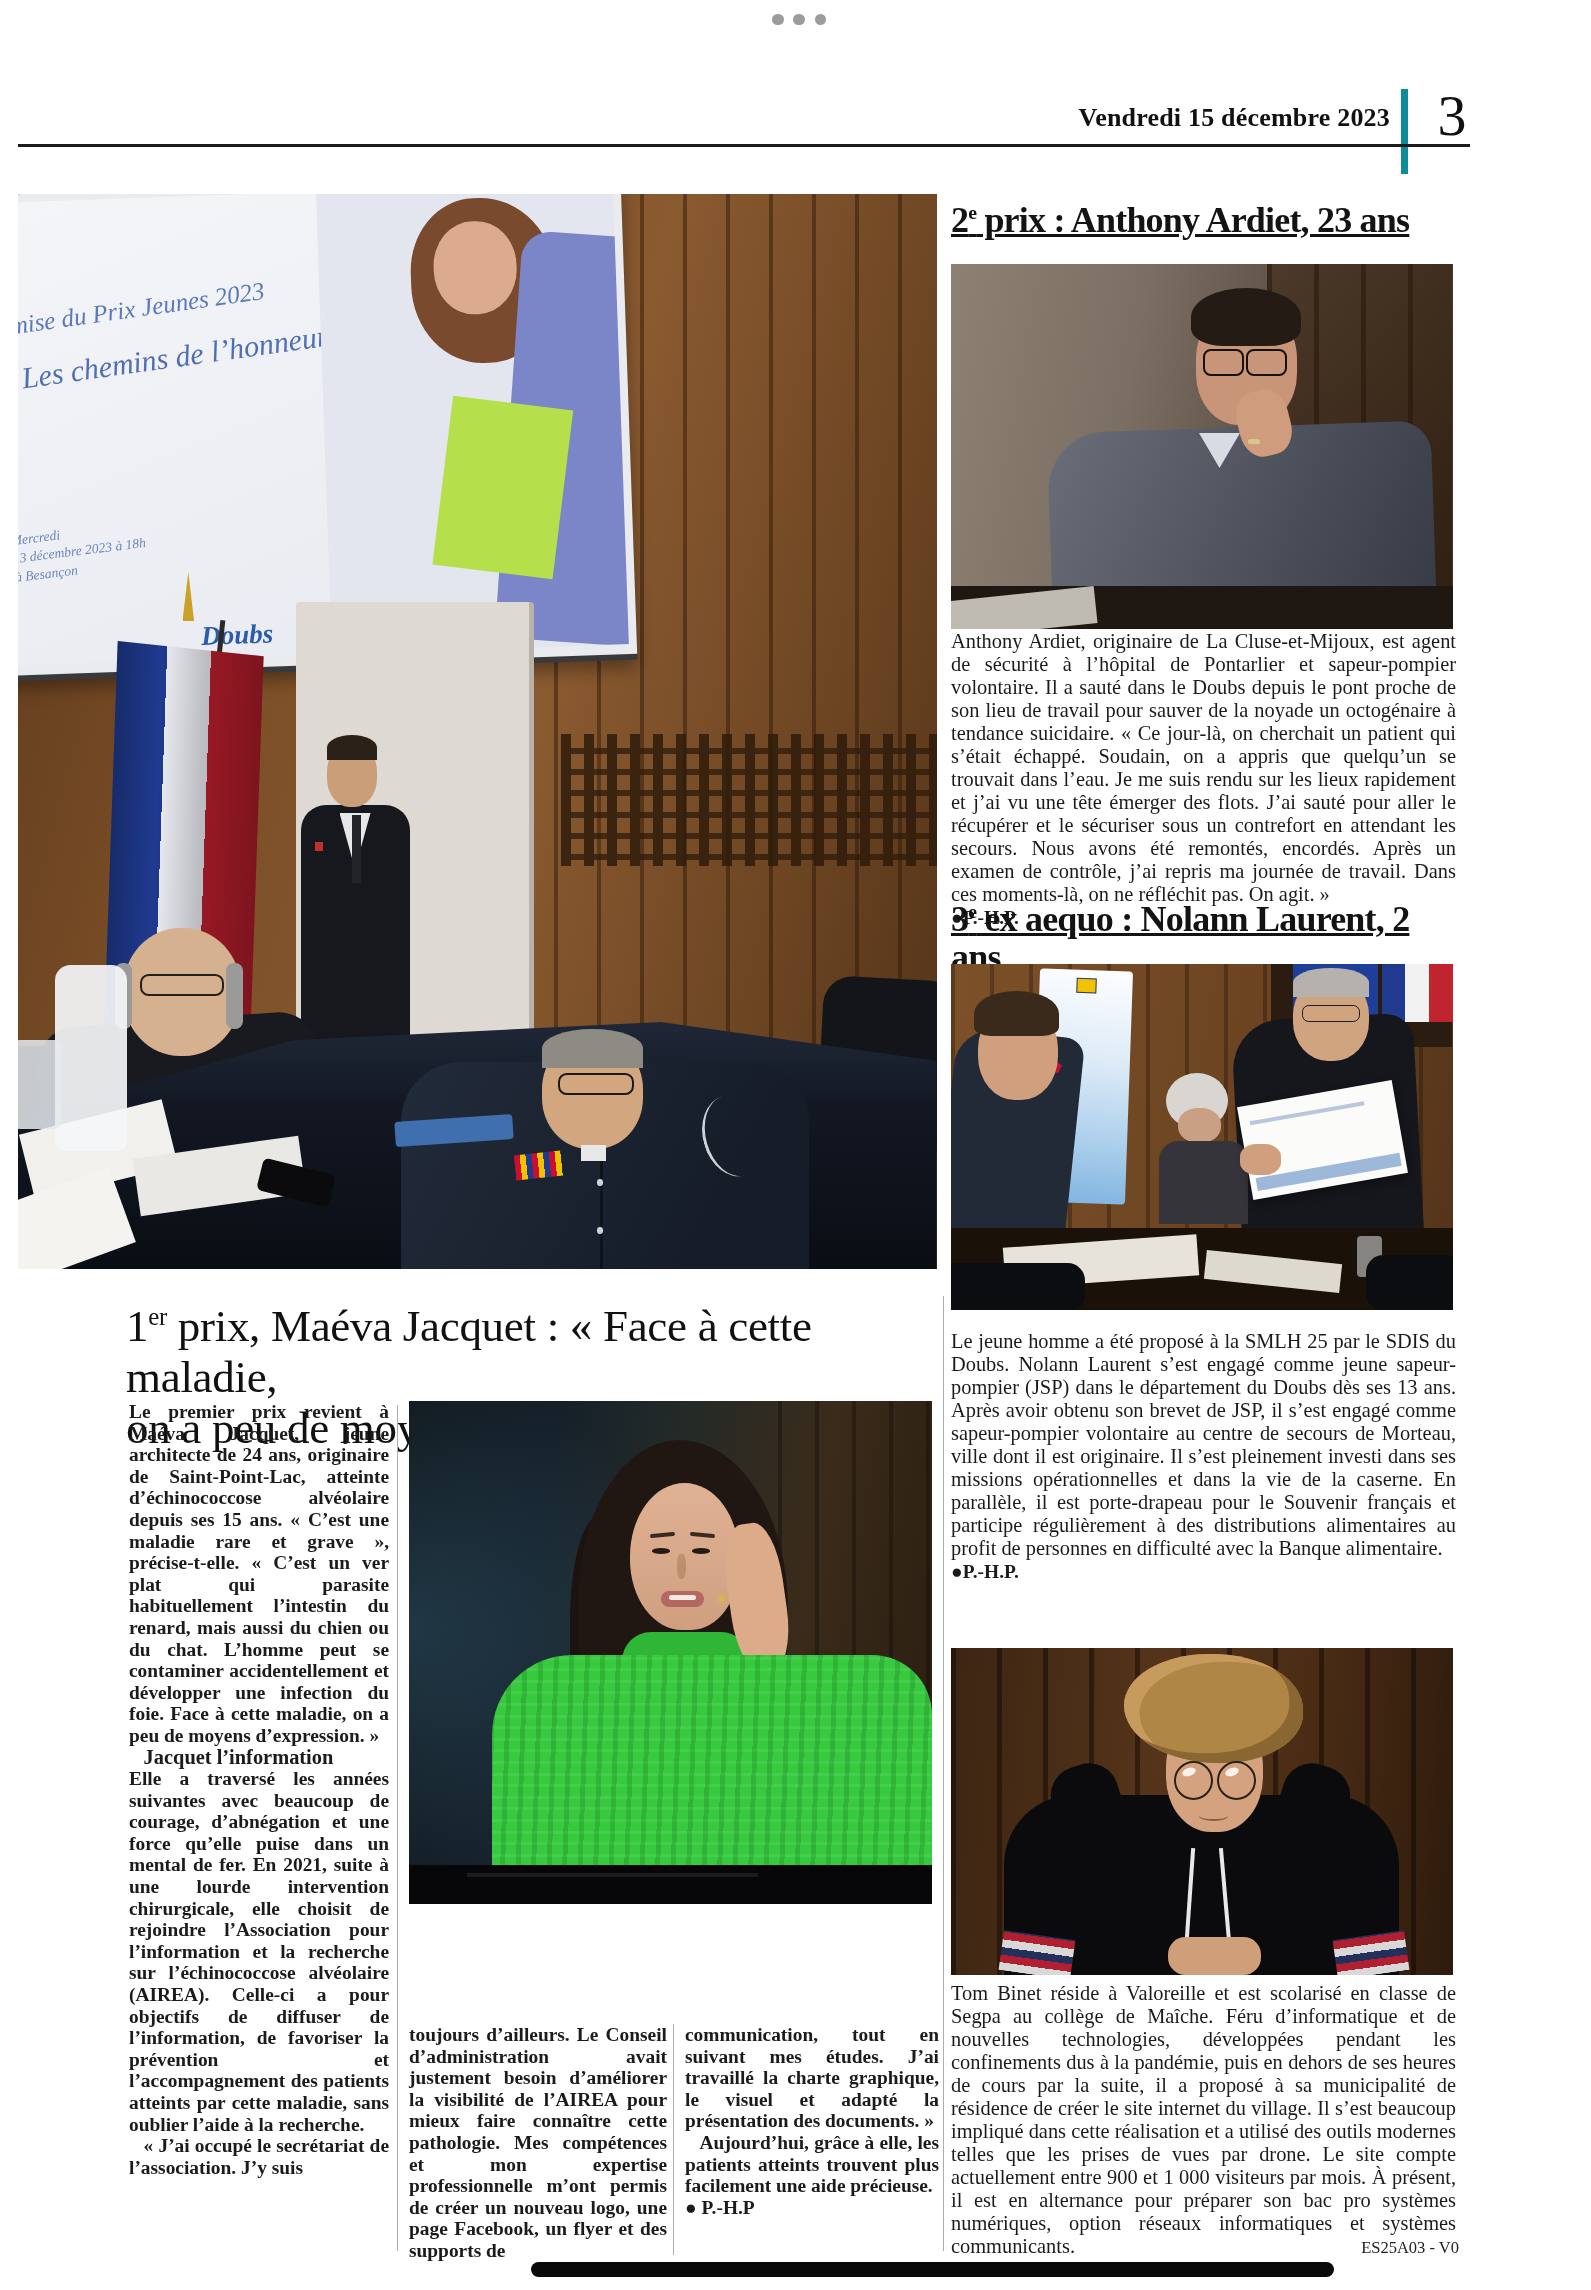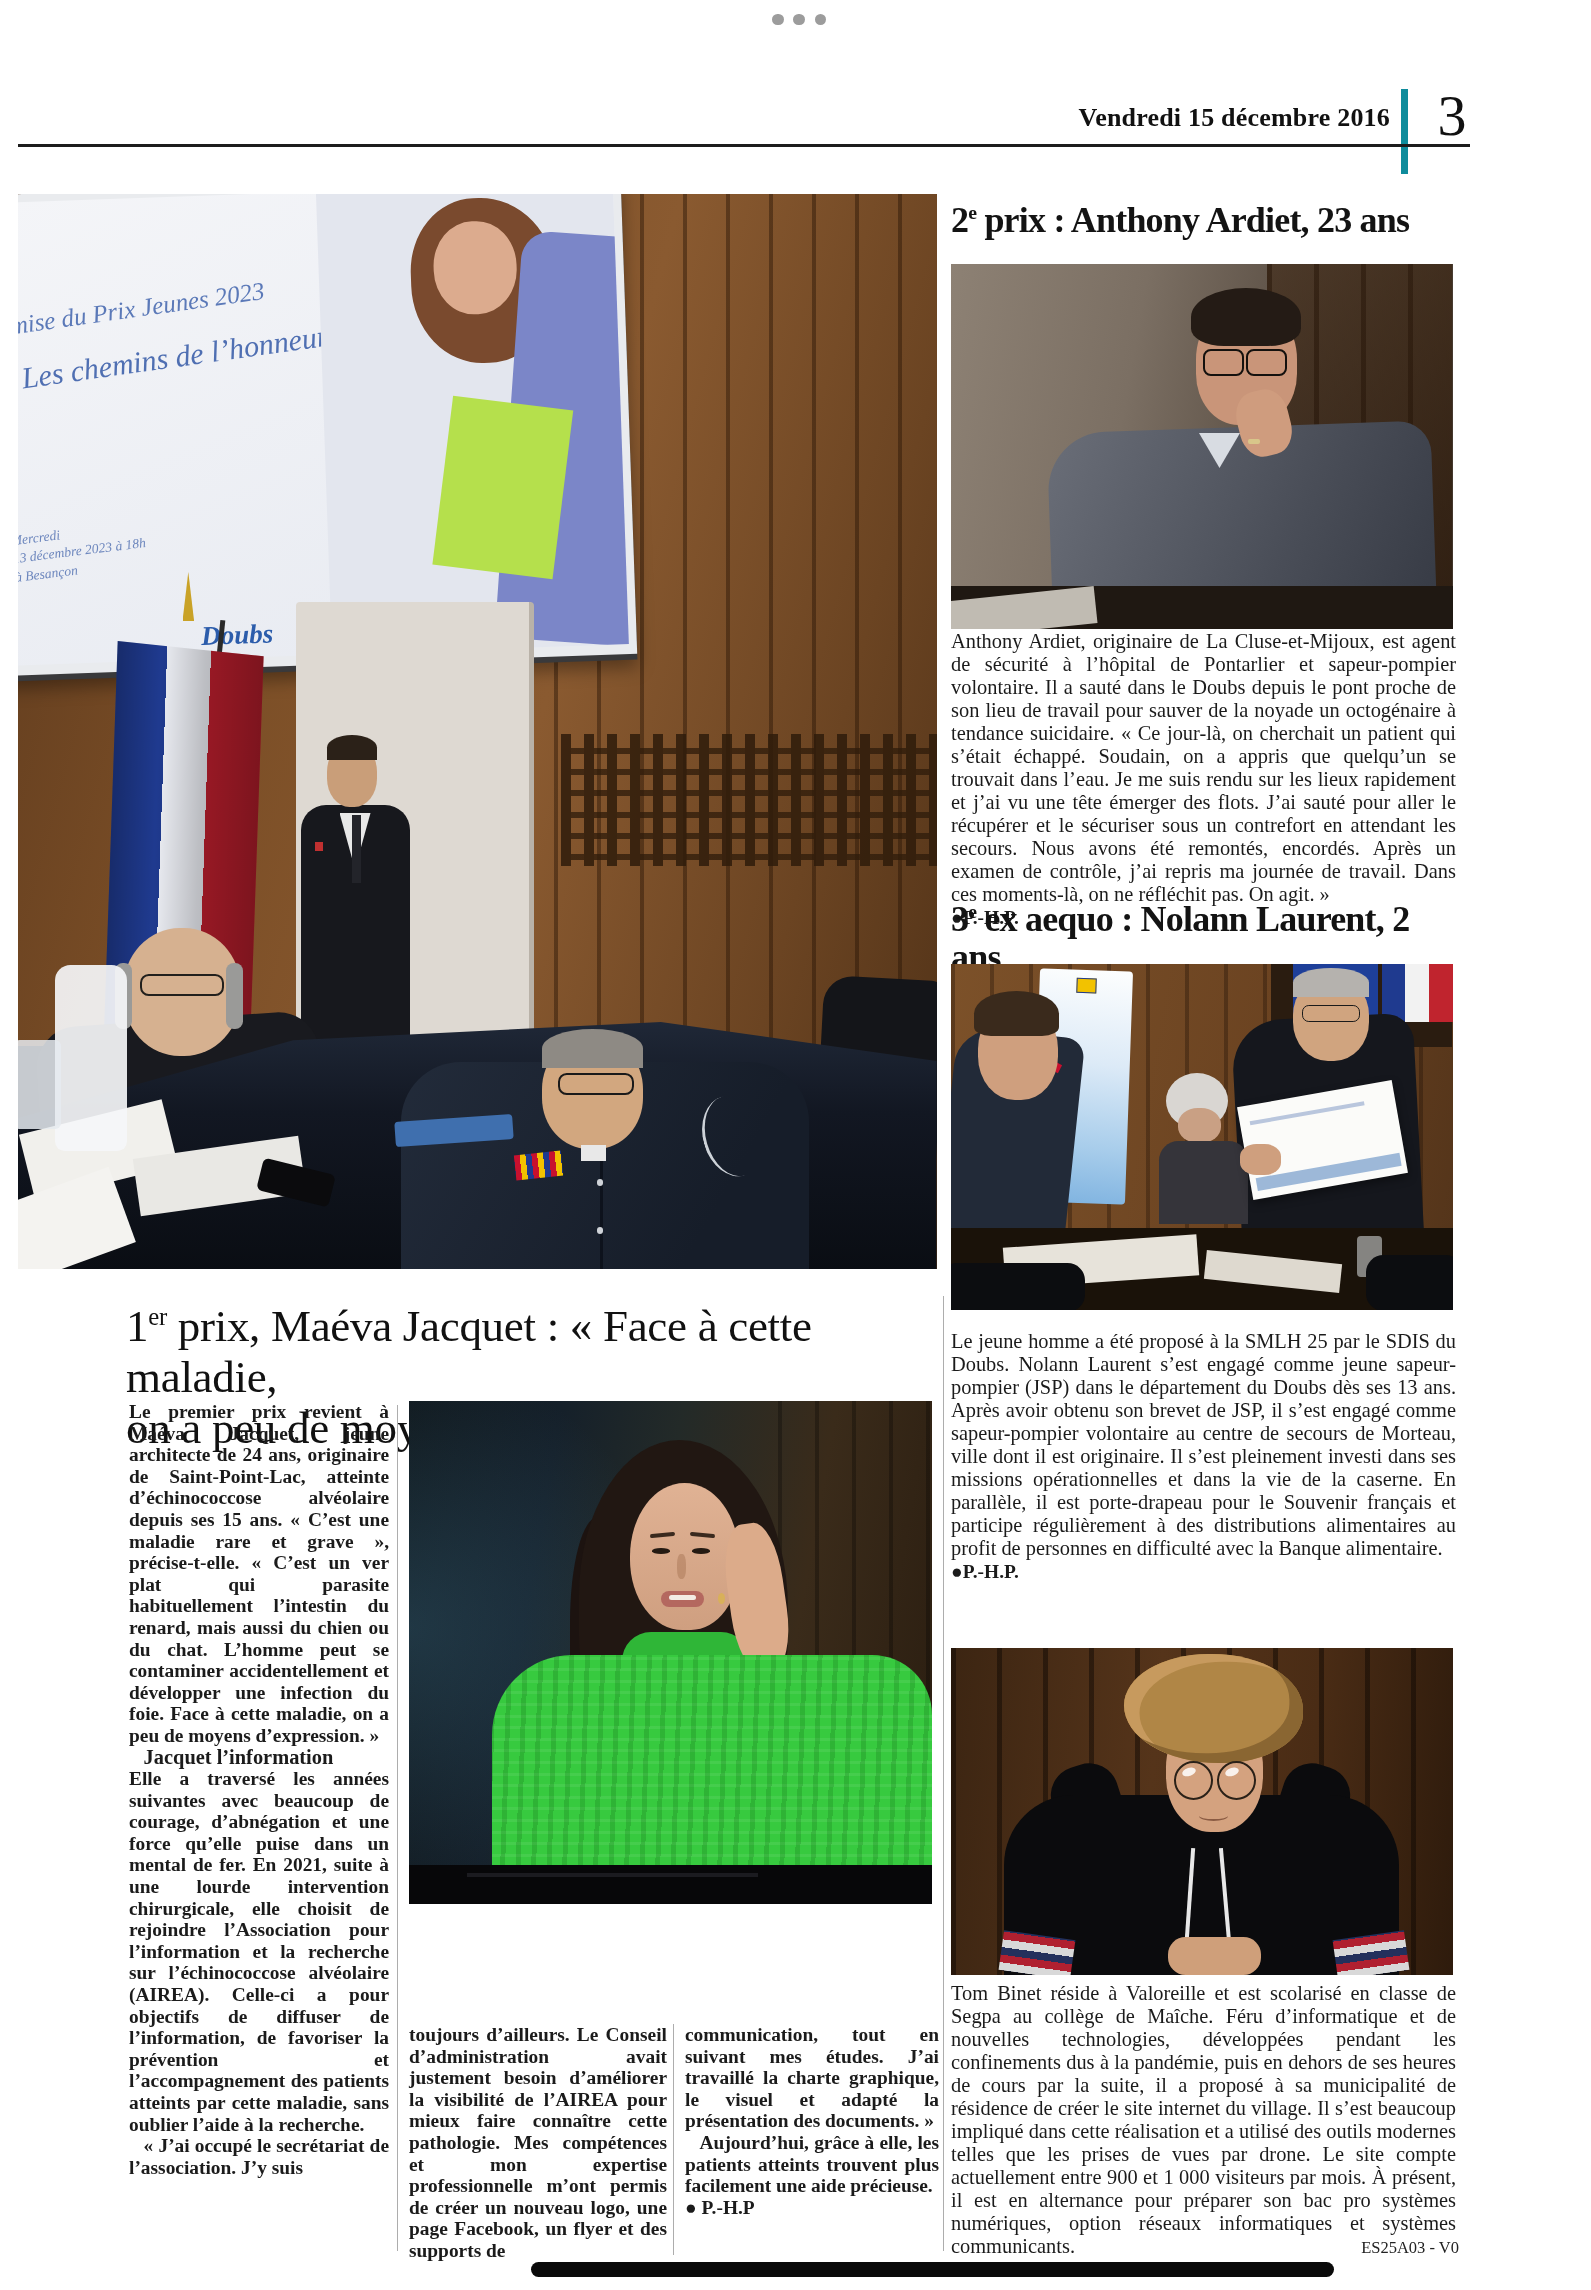--- a/index.html
+++ b/index.html
@@ -10,21 +10,21 @@
   .dots{top:13.6px;left:772px;display:flex;gap:9.7px;}
   .dot{width:11.6px;height:11.6px;border-radius:50%;background:#9c9c9c;}
   .homebar{left:531px;top:2262px;width:803px;height:14.6px;border-radius:8.7px;background:#0a0a0a;}
   
   .date{top:103px;left:932px;width:458px;text-align:right;font-size:26px;font-weight:bold;letter-spacing:0.2px;color:#111;}
   .tealbar{left:1401px;top:89px;width:6.8px;height:85px;}
   .pagenum{left:1415px;top:82px;width:74px;text-align:center;font-size:58px;font-weight:400;color:#111;}
   .hrule{left:17.5px;top:144px;width:1452px;height:2.9px;background:#1c1c1c;}
   .pagecode{left:1242px;top:2238px;width:217px;text-align:right;font-size:16.5px;color:#222;}
   
-  .rc-h{left:951px;width:516px;font-size:36px;font-weight:bold;letter-spacing:-0.8px;color:#131313;line-height:1.05;}
+  .rc-h{left:951px;width:516px;font-size:36px;font-weight:bold;letter-spacing:-0.8px;color:#131313;line-height:1.05;text-decoration:underline;}
   .rc-h .sup,.lead-h .sup{font-size:.55em;vertical-align:super;}
   .rc-body{left:951px;width:505px;font-size:20.4px;line-height:23px;text-align:justify;color:#1b1b1b;}
   .byl{display:block;font-weight:bold;font-size:19.4px;text-align:left;}
   
   .lead-h{left:126px;top:1291px;width:844px;font-size:45px;line-height:51px;font-weight:400;letter-spacing:-0.3px;color:#111;}
   .colтxt,.col1,.col2,.col3{font-size:19.4px;line-height:21.6px;font-weight:600;text-align:justify;color:#1b1b1b;}
   .col1{left:129px;top:1401px;width:260px;}
   .col2{left:409px;top:2024px;width:258px;}
   .col3{left:685px;top:2024px;width:254px;}
   .col1 p,.col2 p,.col3 p{margin:0;}
@@ -209,21 +209,21 @@
 <body>
 
 <div class="page">
 
   <div class="abs dots">
     <span class="dot"></span>
     <span class="dot"></span>
     <span class="dot"></span>
   </div>
 
-  <div class="abs date">Vendredi 15 décembre 2016</div>
+  <div class="abs date">Vendredi 15 décembre 2023</div>
   <div class="abs tealbar" style="background:#0f8c9c"></div>
   <div class="abs pagenum">3</div>
   <div class="abs hrule"></div>
 
   <div class="abs photo ph-main">
     <i class="mp-slats"></i>
     <i class="mp-perf"></i>
     <i class="mp-screen">
       <i class="mp-slide">
         <i class="mp-t1">Remise du Prix Jeunes 2023</i>

